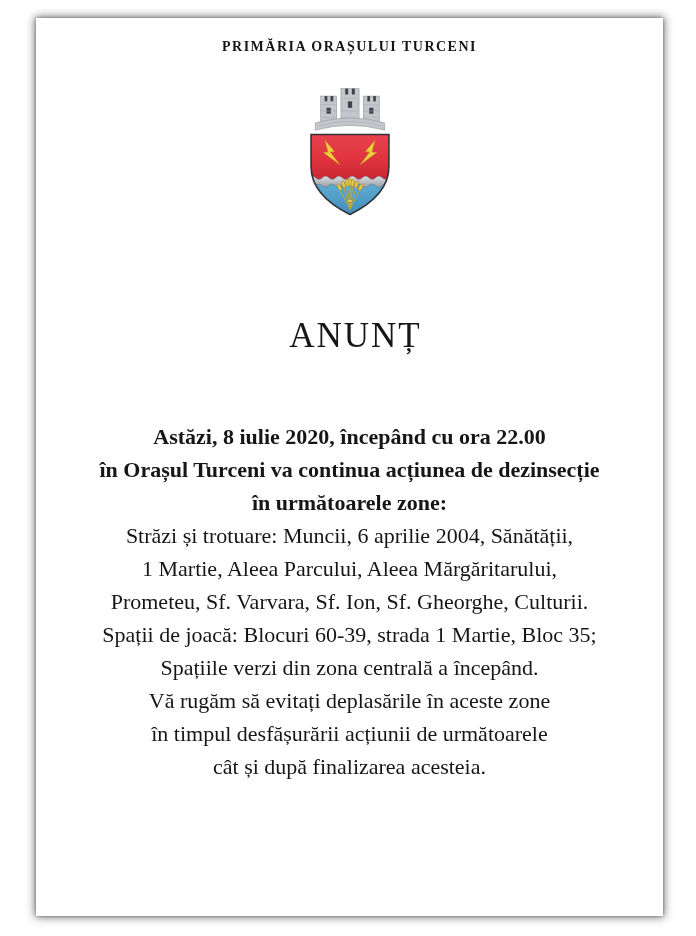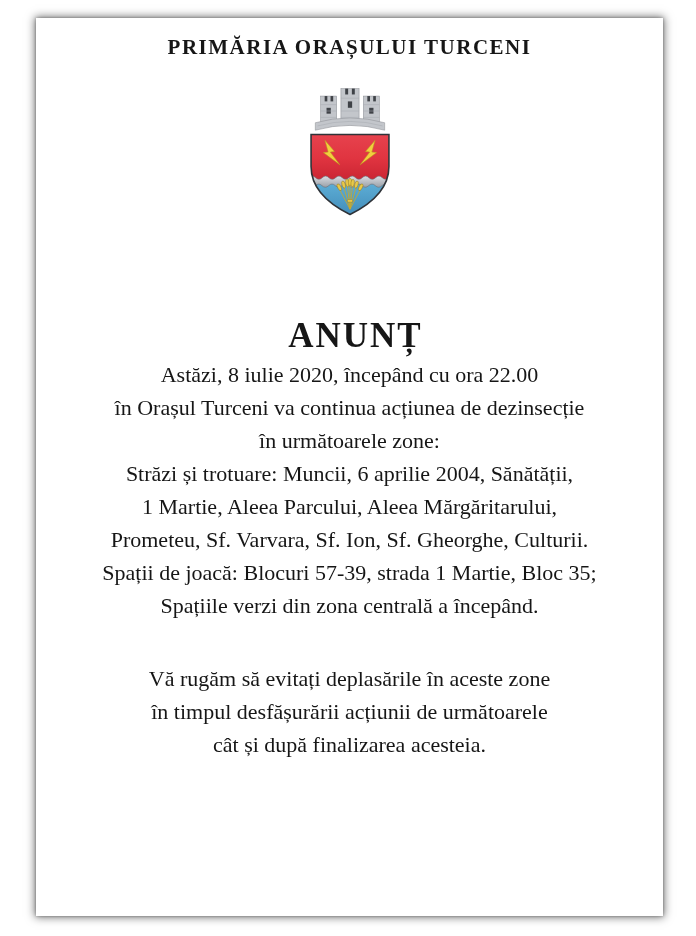--- a/index.html
+++ b/index.html
@@ -8,31 +8,31 @@
     font-family:"Liberation Serif","DejaVu Serif",serif;color:#161616;
     overflow:hidden;
   }
   .sheet{
     position:absolute;left:36px;top:18px;width:627px;height:898px;
     background:#ffffff;
     box-shadow:0 0 9px 1px rgba(0,0,0,.55), 0 0 3px rgba(0,0,0,.35);
     text-align:center;box-sizing:border-box;padding-top:16px;
   }
   .muni-header{
-    font-size:21px;font-weight:bold;letter-spacing:1.5px;line-height:26px;margin:0;
+    font-size:14px;font-weight:bold;letter-spacing:1.5px;line-height:26px;margin:0;
   }
   .crest-wrap{margin:20px auto 0 auto;width:112px;height:142px;}
   .crest-wrap svg{width:112px;height:142px;display:block;}
   .doc-title{
-    margin:92px 0 0 12px;font-size:35px;font-weight:bold;letter-spacing:2px;line-height:44px;
+    margin:92px 0 0 12px;font-size:35px;font-weight:normal;letter-spacing:2px;line-height:44px;
   }
   .para{margin:0;font-size:22px;line-height:33px;}
   .para .line{white-space:nowrap;}
-  .intro{font-weight:normal;}
-  .closing{margin-top:40px;}
+  .intro{margin-top:62px;font-weight:bold;}
+  .closing{}
   .lbl{font-weight:normal;}
 </style>
 </head>
 <body>
 
 <div class="sheet">
 
   <h1 class="muni-header">PRIMĂRIA ORAȘULUI TURCENI</h1>
 
   <div class="crest-wrap">
@@ -139,21 +139,21 @@
     <div class="line">în următoarele zone:</div>
   </div>
 
   <div class="para">
     <div class="line"><span class="lbl">Străzi și trotuare:</span><span> Muncii, 6 aprilie 2004, Sănătății,</span></div>
     <div class="line">1 Martie, Aleea Parcului, Aleea Mărgăritarului,</div>
     <div class="line">Prometeu, Sf. Varvara, Sf. Ion, Sf. Gheorghe, Culturii.</div>
   </div>
 
   <div class="para">
-    <div class="line"><span class="lbl">Spații de joacă:</span><span> Blocuri 57-39, strada 1 Martie, Bloc 35;</span></div>
+    <div class="line"><span class="lbl">Spații de joacă:</span><span> Blocuri 60-39, strada 1 Martie, Bloc 35;</span></div>
     <div class="line">Spațiile verzi din zona centrală a începând.</div>
   </div>
 
   <div class="para closing">
     <div class="line">Vă rugăm să evitați deplasările în aceste zone</div>
     <div class="line">în timpul desfășurării acțiunii de următoarele</div>
     <div class="line">cât și după finalizarea acesteia.</div>
   </div>
 
 </div>

